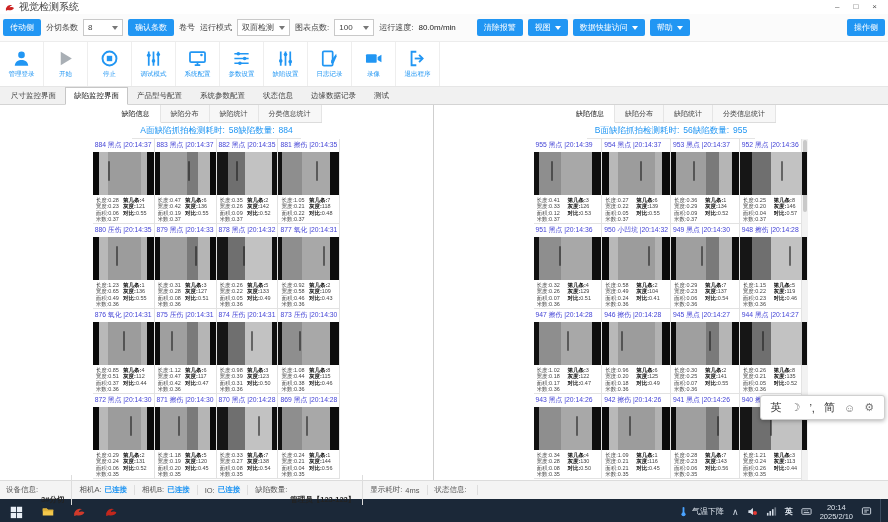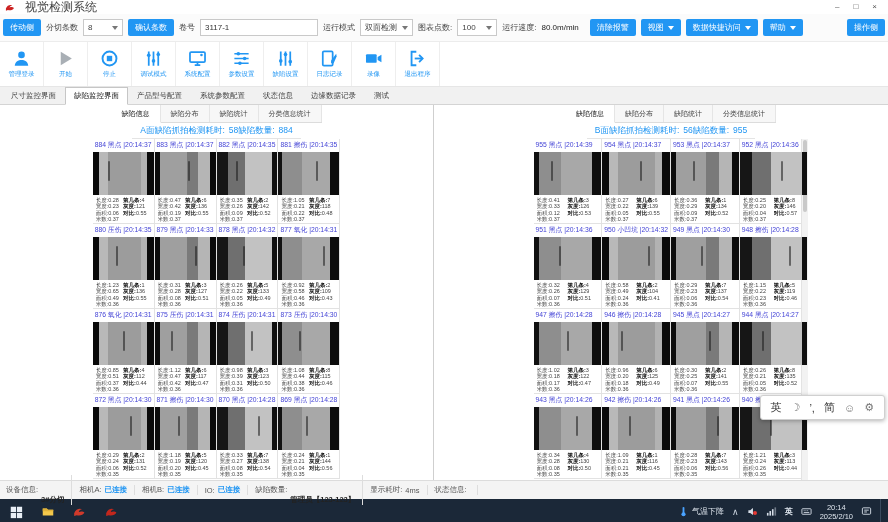--- a/index.html
+++ b/index.html
@@ -1,21 +1,21 @@
 <!DOCTYPE html>
 <html><head>
 <meta charset="utf-8">
 <style>
   html,body{margin:0;padding:0;}
   body{width:888px;height:522px;position:relative;overflow:hidden;background:#fff;
        font-family:"Liberation Sans","DejaVu Sans",sans-serif;color:#333;}
   
   .titlebar{height:14px;display:flex;align-items:center;padding:0 5px;background:#fff;}
   .logo svg{width:11px;height:9px;display:block;}
-  .title{font-size:12px;color:#444;margin-left:9px;}
+  .title{font-size:10px;color:#444;margin-left:3px;}
   .wctrls{margin-left:auto;display:flex;gap:14px;font-size:8px;color:#555;padding-right:6px;align-items:center;}
   .wctrls span{cursor:default;line-height:8px;}
   
   .ctrlbar{height:27px;display:flex;align-items:center;gap:5px;padding:0 3px;background:#fbfbfb;
            border-bottom:1px solid #ececec;font-size:8px;color:#444;white-space:nowrap;}
   .btn{background:#2196f3;color:#fff;border:none;border-radius:2px;font-size:8px;height:17px;
        padding:0 7px;display:inline-flex;align-items:center;gap:4px;font-family:inherit;}
   .combo{height:15px;border:1px solid #c9c9c9;background:#fff;display:inline-flex;align-items:center;
          padding:0 4px;font-size:8px;min-width:30px;justify-content:space-between;gap:5px;}
   .caret{width:0;height:0;border-left:3px solid transparent;border-right:3px solid transparent;border-top:4px solid #777;}
@@ -101,34 +101,33 @@
 
 <div class="ctrlbar">
   <button class="btn">传动侧</button>
   <span class="lbl">分切条数</span>
   <span class="combo">
     <span>8</span>
     <span class="caret"></span>
   </span>
   <button class="btn">确认条数</button>
   <span class="lbl">卷号</span>
-  <input class="textinput" value="3117-1" style="">
   <span class="lbl">运行模式</span>
   <span class="combo">
     <span>双面检测</span>
     <span class="caret"></span>
   </span>
   <span class="lbl">图表点数:</span>
   <span class="combo">
     <span>100</span>
     <span class="caret"></span>
   </span>
   <span class="lbl">运行速度:</span>
   <span class="lbl" style="color:#222">80.0m/min</span>
-  <button class="btn" style="margin-left:6px">清除报警</button>
+  <button class="btn" style="margin-left:16px">清除报警</button>
   <button class="btn">
       <span>视图</span>
       <span class="caret"></span>
     </button>
   <button class="btn">
       <span>数据快捷访问</span>
       <span class="caret"></span>
     </button>
   <button class="btn">
       <span>帮助</span>

